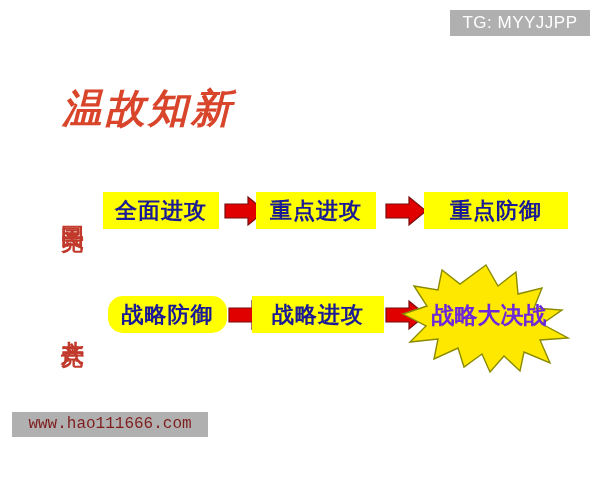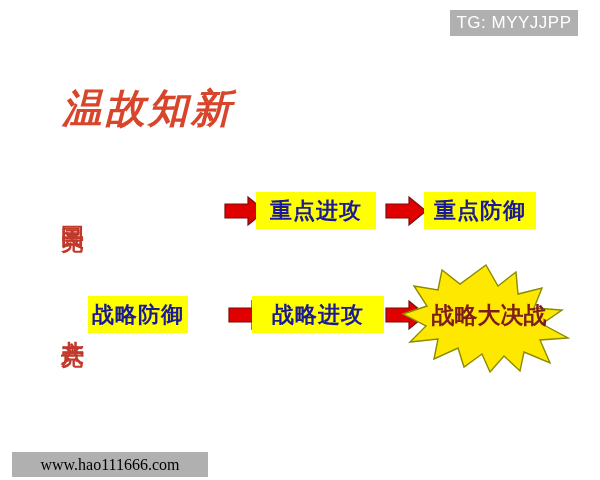--- a/index.html
+++ b/index.html
@@ -18,44 +18,44 @@
     width: 600px;
     height: 480px;
     background: #ffffff;
   }
 
   
   #tg-badge {
     position: absolute;
     left: 450px;
     top: 10px;
-    width: 128px;
+    width: 140px;
     height: 26px;
     background: #b0b0b0;
     color: #ffffff;
     font-size: 17px;
     line-height: 26px;
     text-align: center;
     letter-spacing: 0.5px;
     font-family: "Liberation Sans", sans-serif;
   }
 
   
   #site-watermark {
     position: absolute;
     left: 12px;
-    top: 452px;
+    top: 412px;
     width: 196px;
     height: 25px;
     background: #b0b0b0;
-    color: #000000;
+    color: #7f1d1d;
     font-size: 16px;
     line-height: 25px;
     text-align: center;
-    font-family: Liberation Serif, serif;
+    font-family: Liberation Mono, monospace;
   }
 
   
   #title {
     position: absolute;
     left: 62px;
     top: 60px;
     font-family: "DejaVu Serif", "Liberation Serif", serif;
     font-size: 40px;
     font-weight: 700;
@@ -95,23 +95,23 @@
     text-align: center;
     letter-spacing: 1px;
     white-space: nowrap;
     display: flex;
     align-items: center;
     justify-content: center;
   }
   
   #box-r1-1 { left: 103px; top: 192px; width: 116px; height: 37px; }
   #box-r1-2 { left: 256px; top: 192px; width: 120px; height: 37px; text-align: center; }
-  #box-r1-3 { left: 424px; top: 192px; width: 112px; height: 37px; }
-  
-  #box-r2-1 { left: 88px; top: 296px; width: 100px; height: 37px; }
+  #box-r1-3 { left: 424px; top: 192px; width: 144px; height: 37px; }
+  
+  #box-r2-1 { left: 108px; top: 296px; width: 119px; height: 37px; border-radius: 15px; }
   #box-r2-2 { left: 252px; top: 296px; width: 132px; height: 37px; }
 
   
   .arrow {
     position: absolute;
     width: 42px;
     height: 32px;
   }
   #arrow-r1-1 { left: 224px; top: 195px; }
   #arrow-r1-2 { left: 385px; top: 195px; }
@@ -130,36 +130,37 @@
     position: absolute;
     left: 396px;
     top: 298px;
     width: 186px;
     height: 34px;
     line-height: 34px;
     text-align: center;
     font-family: "DejaVu Sans", "Liberation Sans", sans-serif;
     font-size: 23px;
     font-weight: 700;
-    color: #7f1d1d;
+    color: #6d28d9;
     letter-spacing: 0px;
     white-space: nowrap;
   }
 </style>
 </head>
 <body>
 
 <div id="slide">
 
   <div id="tg-badge">TG: MYYJJPP</div>
 
   <div id="title">温故知新</div>
 
   <div id="party-kmt" class="party-label">国民党</div>
 
+  <div id="box-r1-1" class="stage-box">全面进攻</div>
 
   <div id="arrow-r1-1" class="arrow">
     <svg viewBox="0 0 42 32" width="42" height="32" preserveAspectRatio="none">
       <polygon points="1,9 24,9 24,2 41,16 24,30 24,23 1,23" fill="#e00000" stroke="#7a0d0d" stroke-width="1.2" stroke-linejoin="miter"></polygon>
     </svg>
   </div>
 
   <div id="box-r1-2" class="stage-box">重点进攻</div>
 
   <div id="arrow-r1-2" class="arrow">

